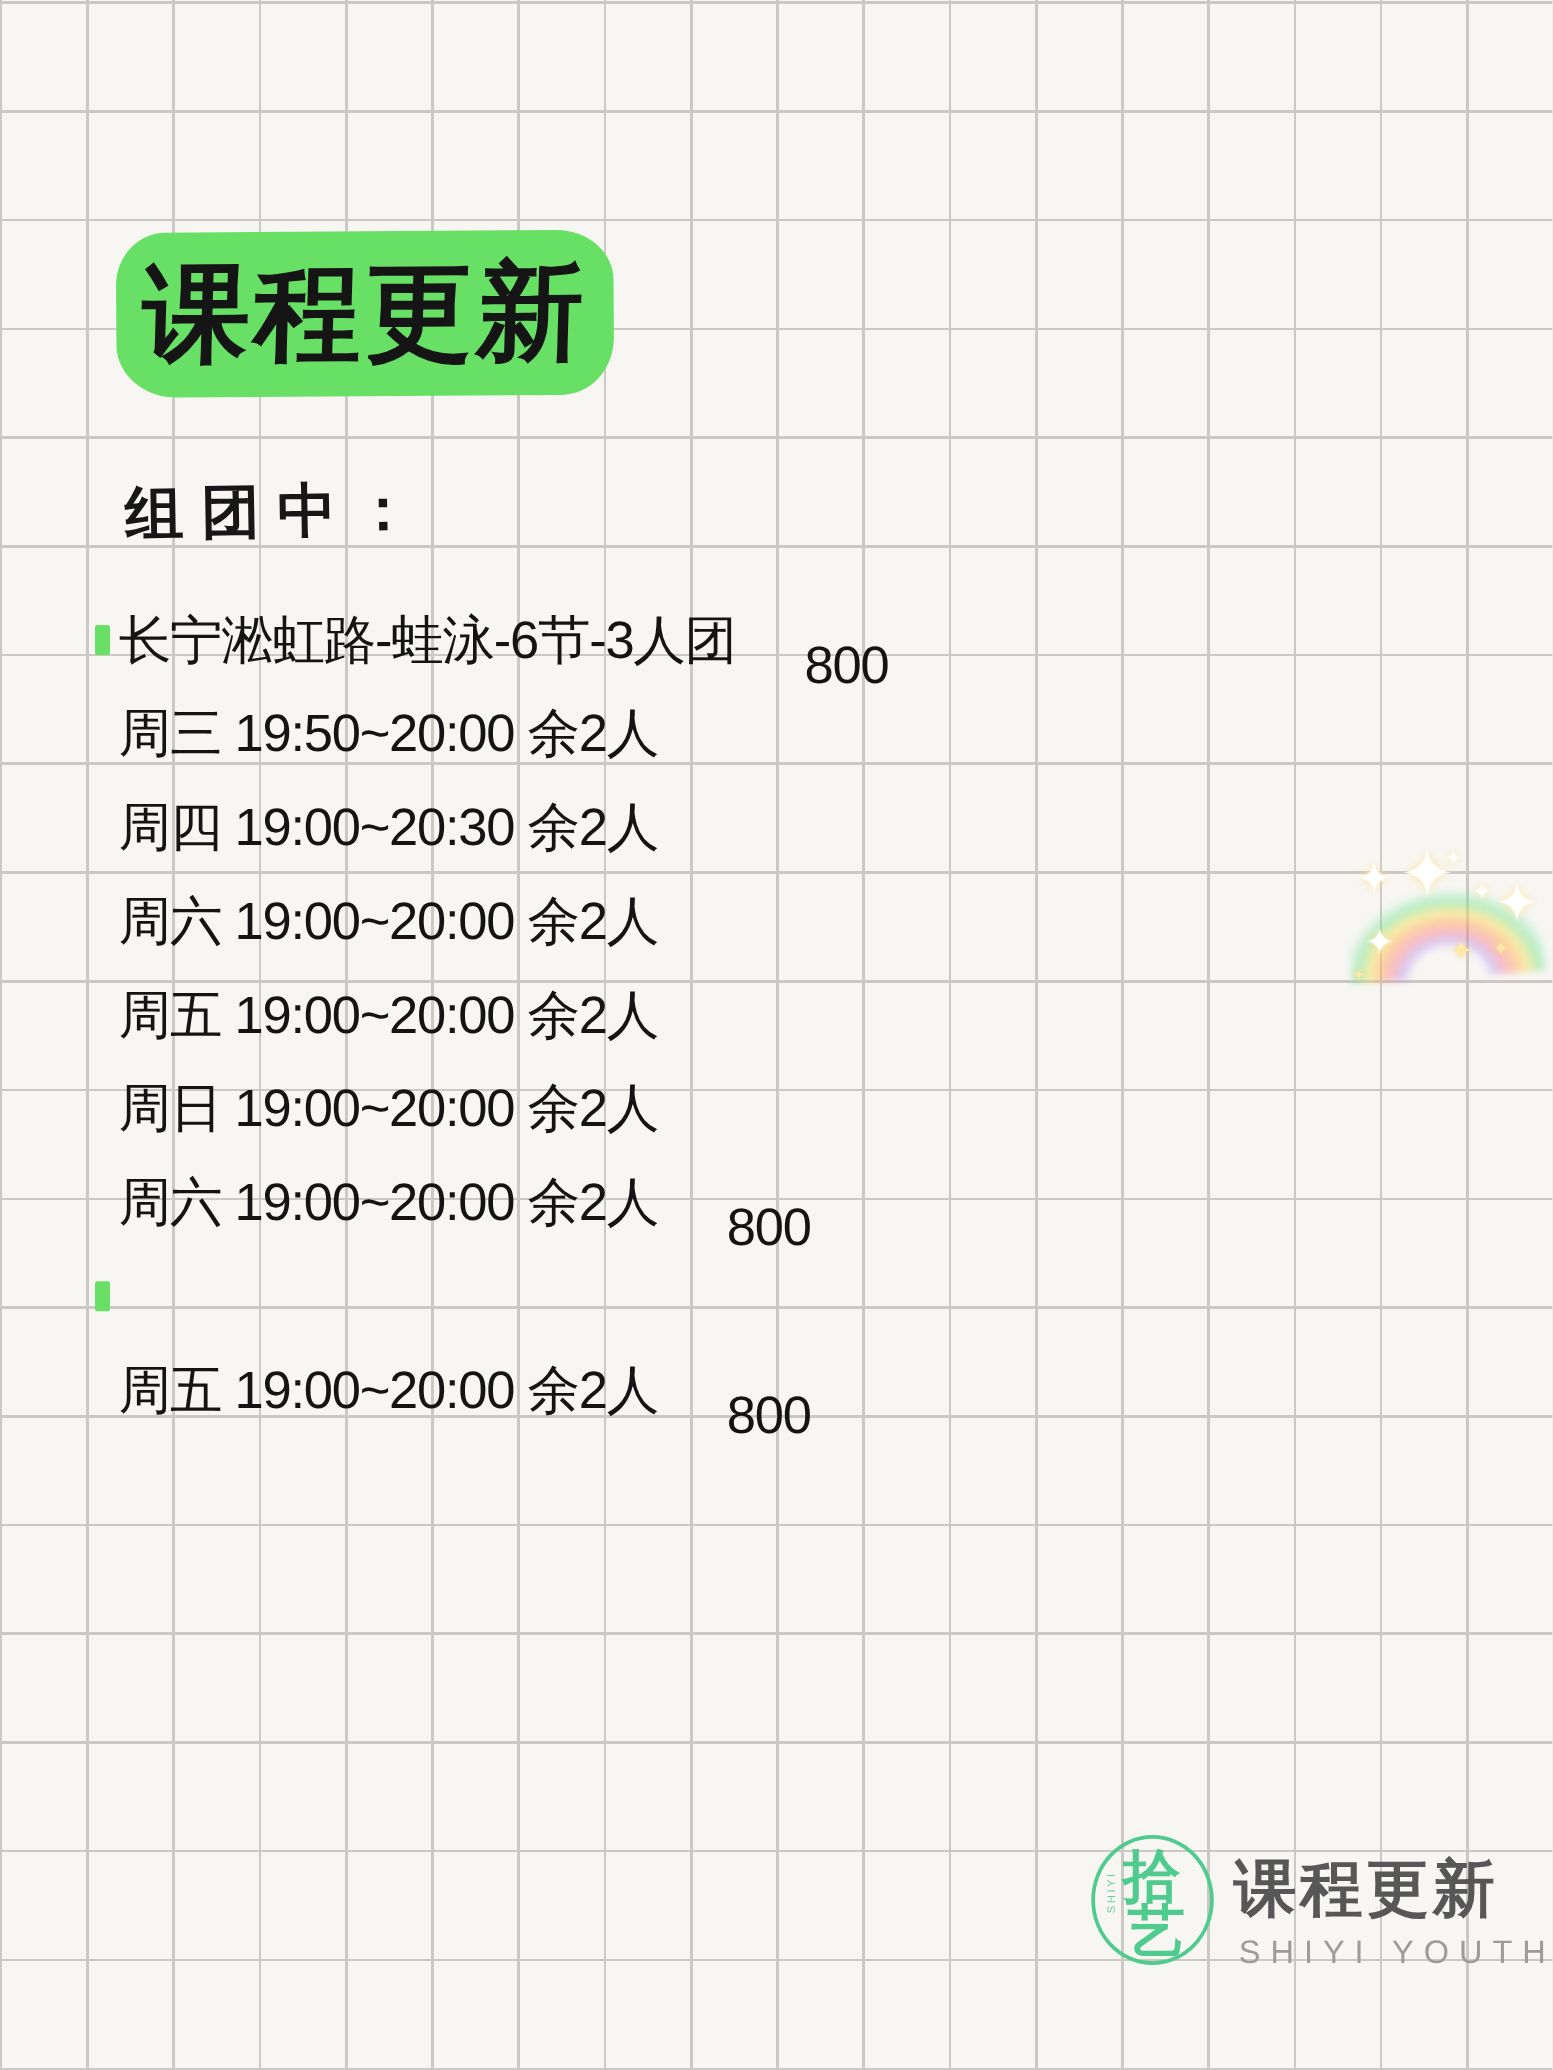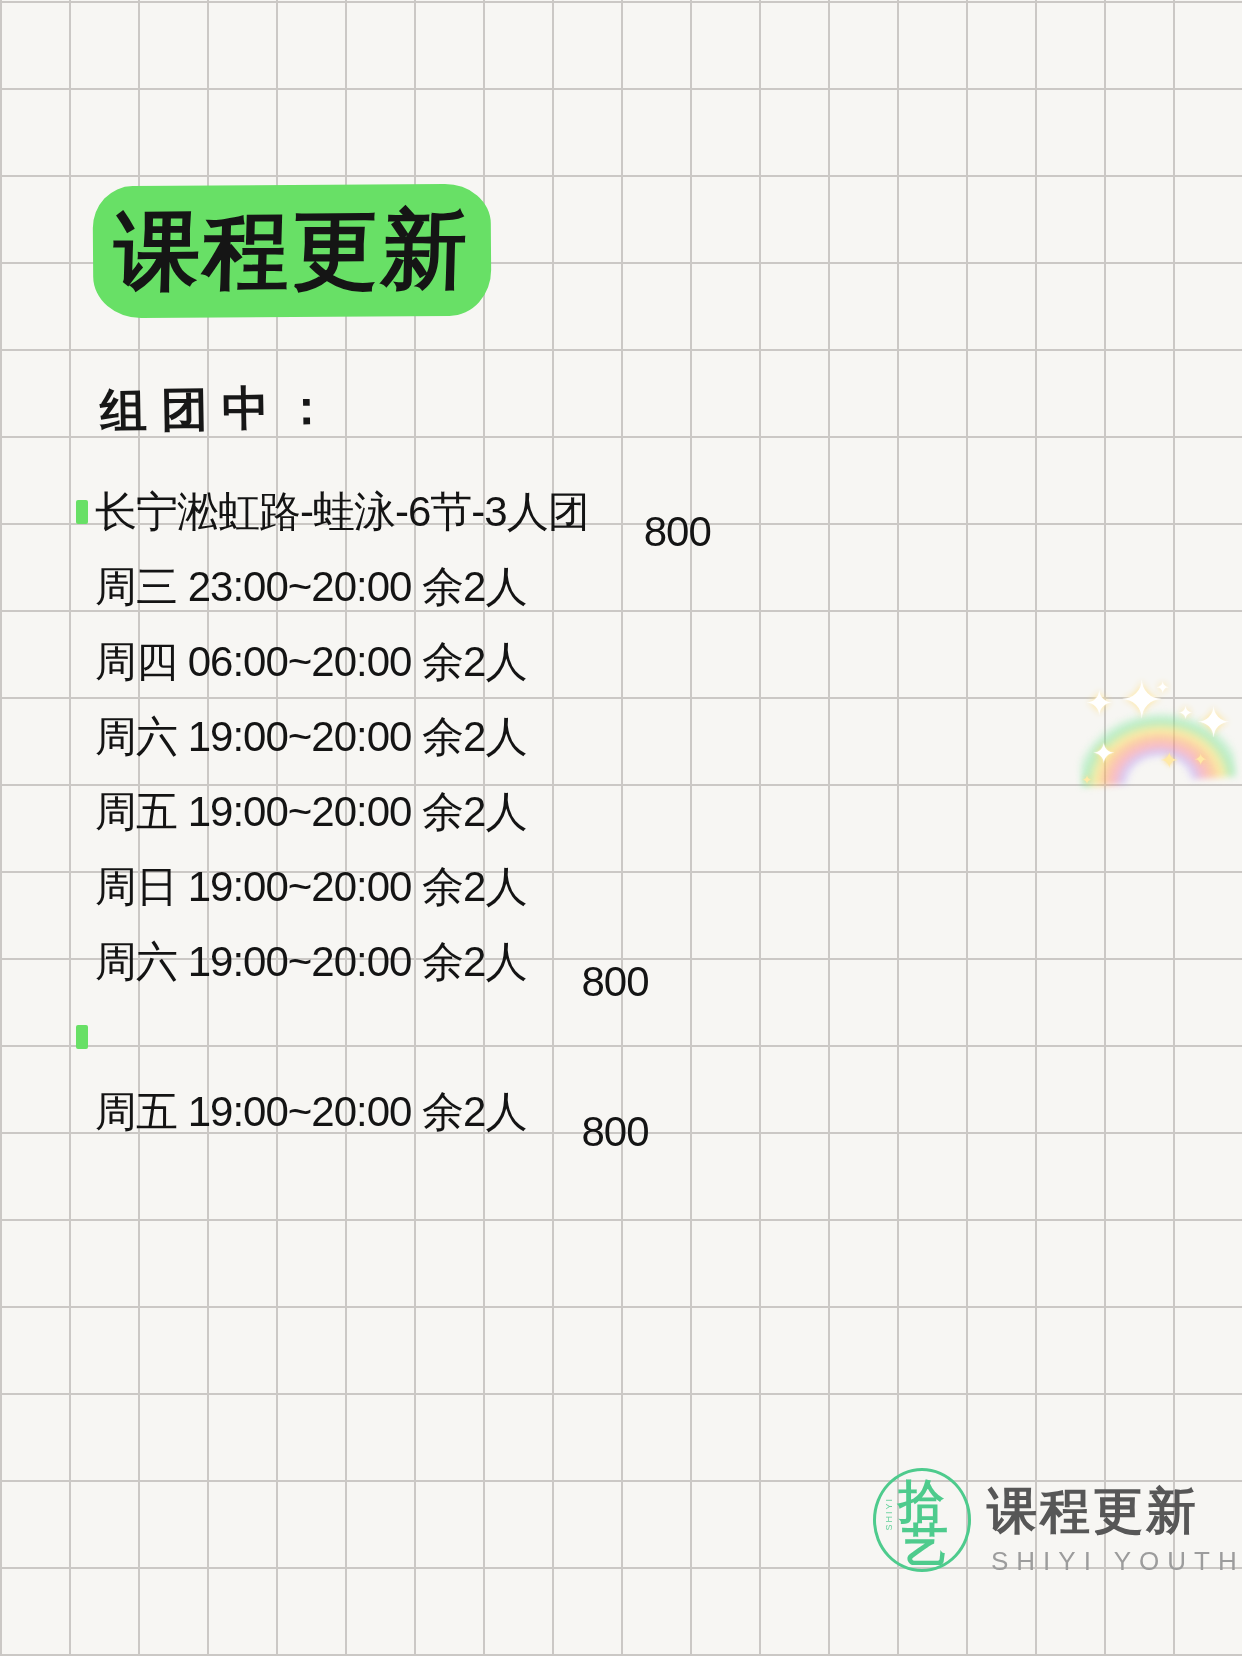--- a/index.html
+++ b/index.html
@@ -81,25 +81,25 @@
   <div class="subtitle">组团中：</div>
 
   <div class="list">
 
     <div class="line">
       <span class="bullet accent-bg" style="background: rgb(104, 224, 102);"></span>
       <span>长宁淞虹路-蛙泳-6节-3人团</span>
       <span class="price">800</span>
     </div>
     <div class="line indent">
-      <span>周三 23:00~20:00 余2人</span>
+      <span>周三 19:50~20:00 余2人</span>
 
     </div>
     <div class="line indent">
-      <span>周四 06:00~20:00 余2人</span>
+      <span>周四 19:00~20:30 余2人</span>
 
     </div>
     <div class="line indent">
       <span>周六 19:00~20:00 余2人</span>
 
     </div>
     <div class="line indent">
       <span>周五 19:00~20:00 余2人</span>
 
     </div>

